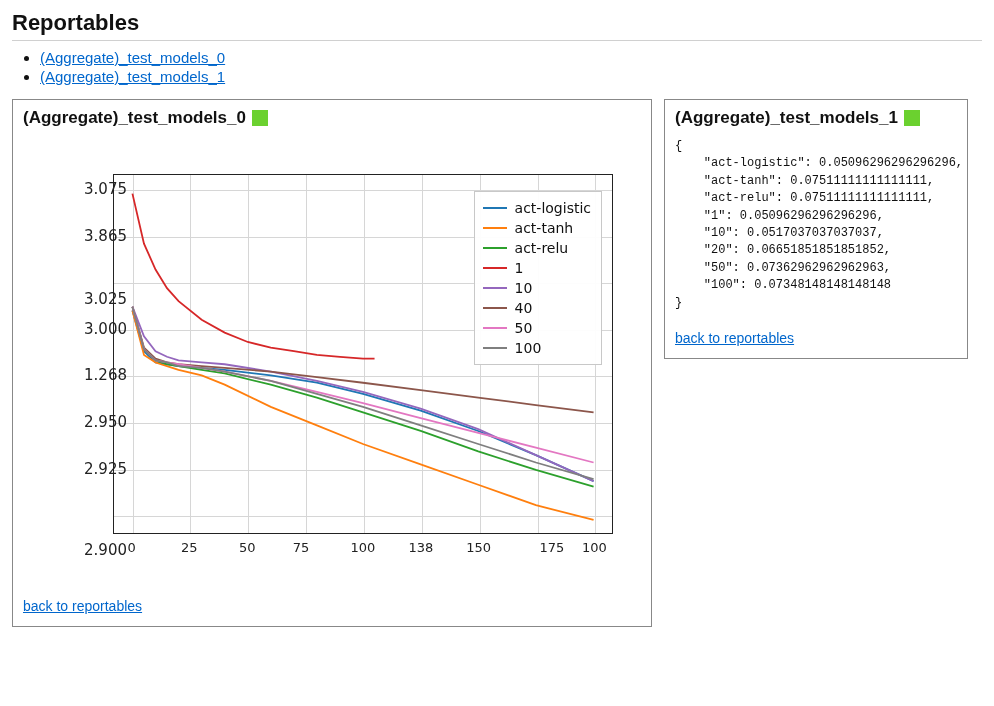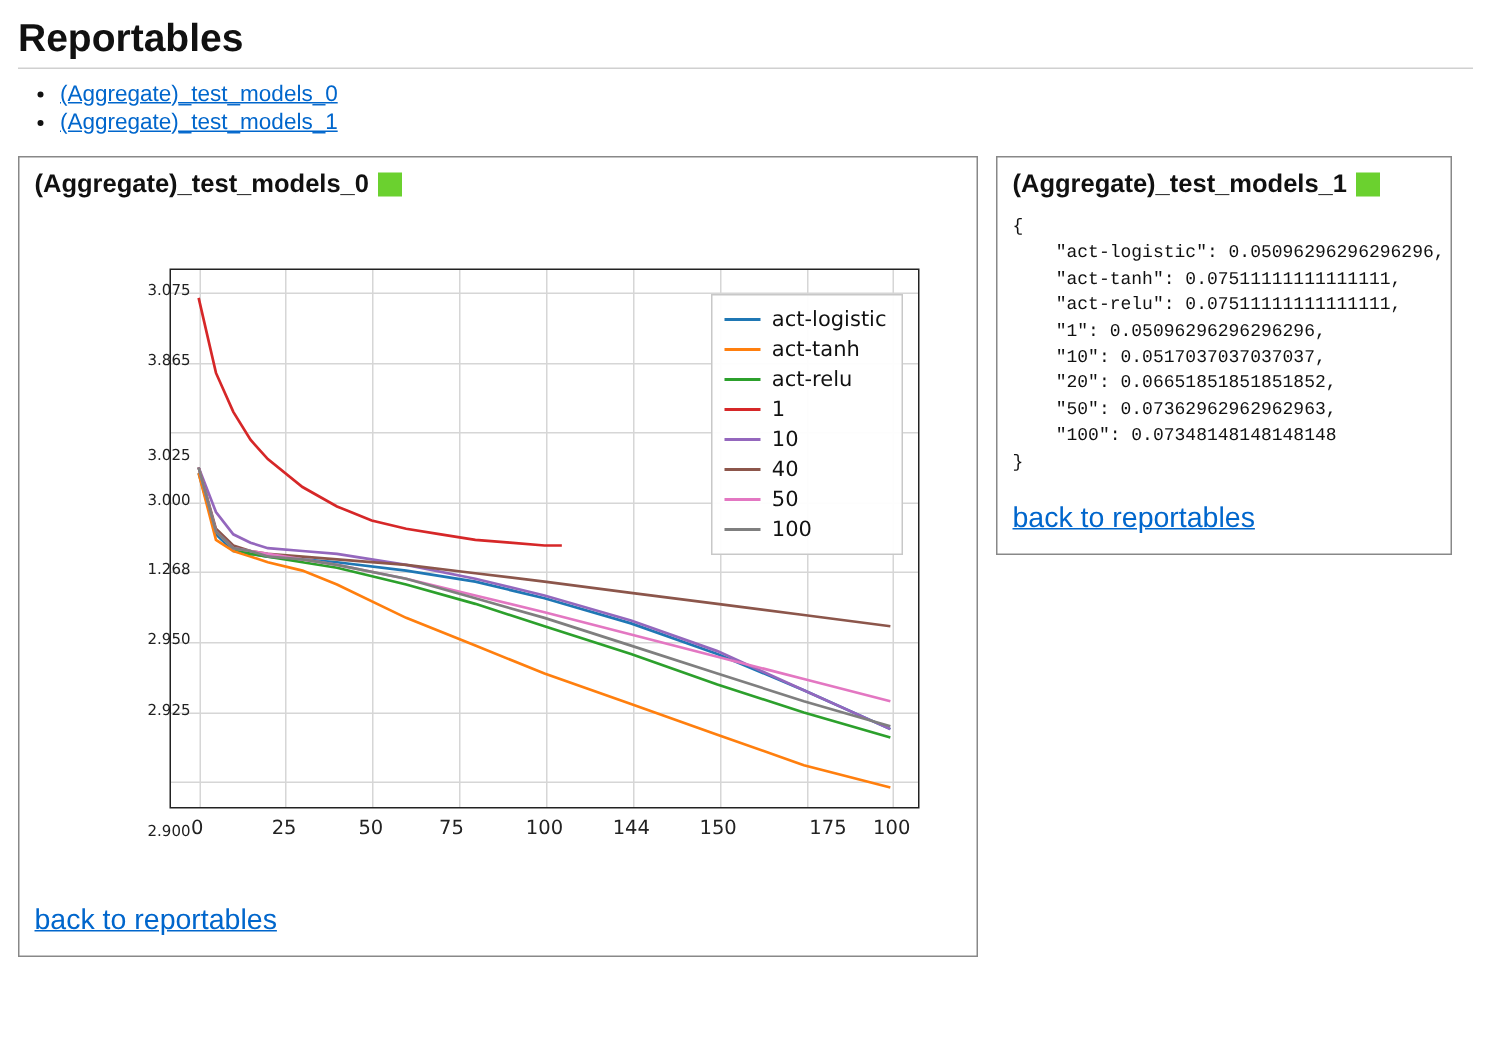--- a/index.html
+++ b/index.html
@@ -7,21 +7,21 @@
     font-family: "Segoe UI", Arial, sans-serif;
     font-size: 14px;
     color: #111;
     margin: 0;
     padding: 10px 12px;
     background: #fff;
     width: 994px;
   }
   h2.page-title {
     margin: 0 0 4px 0;
-    font-size: 26px;
+    font-size: 22px;
     font-weight: 700;
   }
   hr.sep { border: none; border-top: 1px solid #d0d0d0; margin: 4px 0 8px 0; }
   ul.toc { margin: 4px 0 14px 0; padding-left: 28px; }
   ul.toc li { margin: 2px 0; font-size: 15px; }
   a { color: #0066cc; text-decoration: underline; }
   .panels { display: flex; gap: 12px; align-items: flex-start; }
   .panel {
     border: 1px solid #888;
     padding: 8px 10px 12px 10px;
@@ -41,39 +41,39 @@
     width: 16px; height: 16px;
     background: #6bd12f;
   }
   pre.json {
     font-family: Consolas, "Courier New", monospace;
     font-size: 12px;
     line-height: 1.45;
     white-space: pre;
     margin: 0 0 12px 0;
   }
-  .backlink { font-size: 19px; display: inline-block; margin-top: 6px; }
+  .backlink { font-size: 14px; display: inline-block; margin-top: 6px; }
   
   .chart-wrap { position: relative; width: 600px; height: 420px; margin: 36px 0 8px 10px; }
   .plot-area {
     position: absolute;
     left: 80px; top: 10px;
     width: 500px; height: 360px;
     border: 1px solid #222;
     background: #fff;
   }
   .gridline-h, .gridline-v { position: absolute; background: #d6d6d6; }
   .gridline-h { height: 1px; width: 100%; left: 0; }
   .gridline-v { width: 1px; height: 100%; top: 0; }
   .ytick {
     position: absolute;
     right: 506px;
     width: 60px;
     text-align: right;
-    font-size: 10px;
+    font-size: 15px;
     color: #222;
     transform: translateY(-50%);
     font-family: "DejaVu Sans", Arial, sans-serif;
   }
   .xtick {
     position: absolute;
     top: 376px;
     width: 40px;
     text-align: center;
     font-size: 13px;
@@ -184,21 +184,21 @@
         <div class="ytick" style="top: 211.451px;">1.268</div>
         <div class="ytick" style="top: 164.819px;">3.000</div>
         <div class="ytick" style="top: 135px;">3.025</div>
         <div class="ytick" style="top: 71.5544px;">3.865</div>
         <div class="ytick" style="top: 24.9223px;">3.075</div>
         <div class="xtick" style="left: 98.5185px;">0</div>
         <div class="xtick" style="left: 156.389px;">25</div>
         <div class="xtick" style="left: 214.259px;">50</div>
         <div class="xtick" style="left: 268px;">75</div>
         <div class="xtick" style="left: 330px;">100</div>
-        <div class="xtick" style="left: 387.87px;">144</div>
+        <div class="xtick" style="left: 387.87px;">138</div>
         <div class="xtick" style="left: 445.741px;">150</div>
         <div class="xtick" style="left: 519px;">175</div>
         <div class="xtick" style="left: 561.481px;">100</div>
       </div>
 
     <a href="#" class="backlink">back to reportables</a>
   </div>
 
   <div class="panel panel-right">
     <h3>

